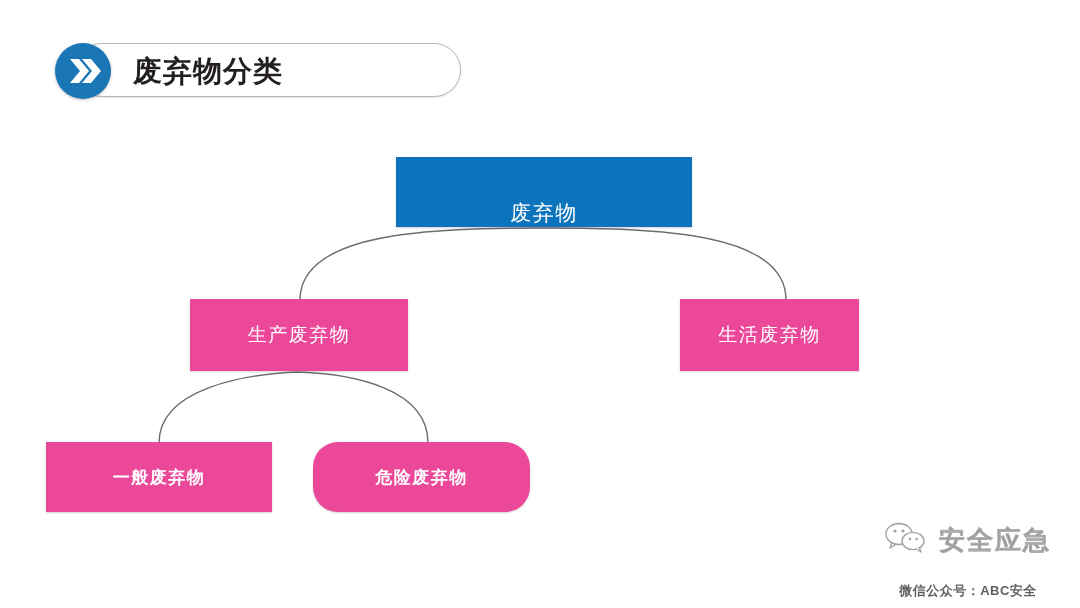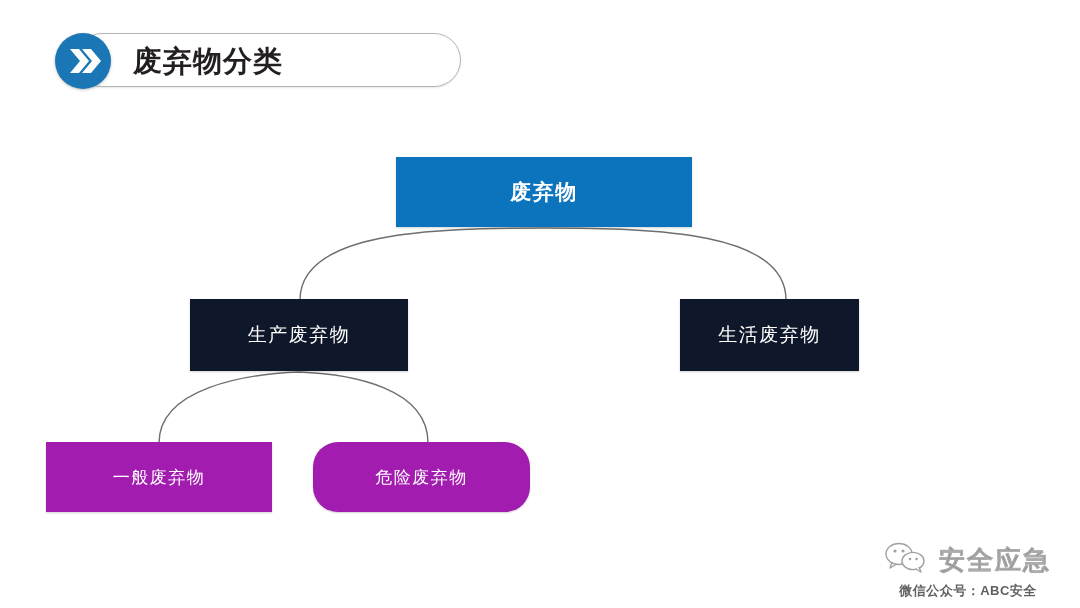--- a/index.html
+++ b/index.html
@@ -15,21 +15,21 @@
     width: 1080px;
     height: 608px;
     background: #ffffff;
     overflow: hidden;
   }
 
   
   #title-bar {
     position: absolute;
     left: 55px;
-    top: 33px;
+    top: 43px;
     width: 408px;
     height: 56px;
   }
   #title-pill {
     position: absolute;
     left: 20px;
     top: 0px;
     width: 386px;
     height: 54px;
     box-sizing: border-box;
@@ -80,31 +80,32 @@
     justify-content: center;
     text-align: center;
     color: #ffffff;
     font-family: "Liberation Sans", "DejaVu Sans", sans-serif;
     letter-spacing: 1.5px;
     box-shadow: 0 1px 2px rgba(0,0,0,0.18);
   }
   .node.root {
     background: #0c74bd;
     font-size: 21px;
-    font-weight: 700;
+    font-weight: 400;
+    align-items: flex-end;
   }
   .node.level2 {
-    background: #0f172a;
+    background: #ec4899;
     font-size: 19px;
     font-weight: 400;
   }
   .node.level3 {
-    background: #a21caf;
+    background: #ec4899;
     font-size: 17px;
-    font-weight: 400;
+    font-weight: 700;
   }
 
   
   #footer-mark {
     position: absolute;
     right: 14px;
     bottom: 8px;
     width: 196px;
     text-align: center;
     opacity: 0.82;
@@ -118,21 +119,21 @@
   }
   #footer-brand {
     font-family: "DejaVu Serif", "Liberation Serif", serif;
     font-size: 26px;
     font-weight: 700;
     color: #6f6f6f;
     letter-spacing: 2px;
     -webkit-text-stroke: 0.4px #9a9a9a;
   }
   #footer-sub {
-    margin-top: 0;
+    margin-top: 20px;
     font-family: "Liberation Sans", "DejaVu Sans", sans-serif;
     font-size: 13px;
     font-weight: 700;
     color: #3d3d3d;
     letter-spacing: 0.5px;
     white-space: nowrap;
   }
 </style>
 </head>
 <body>

